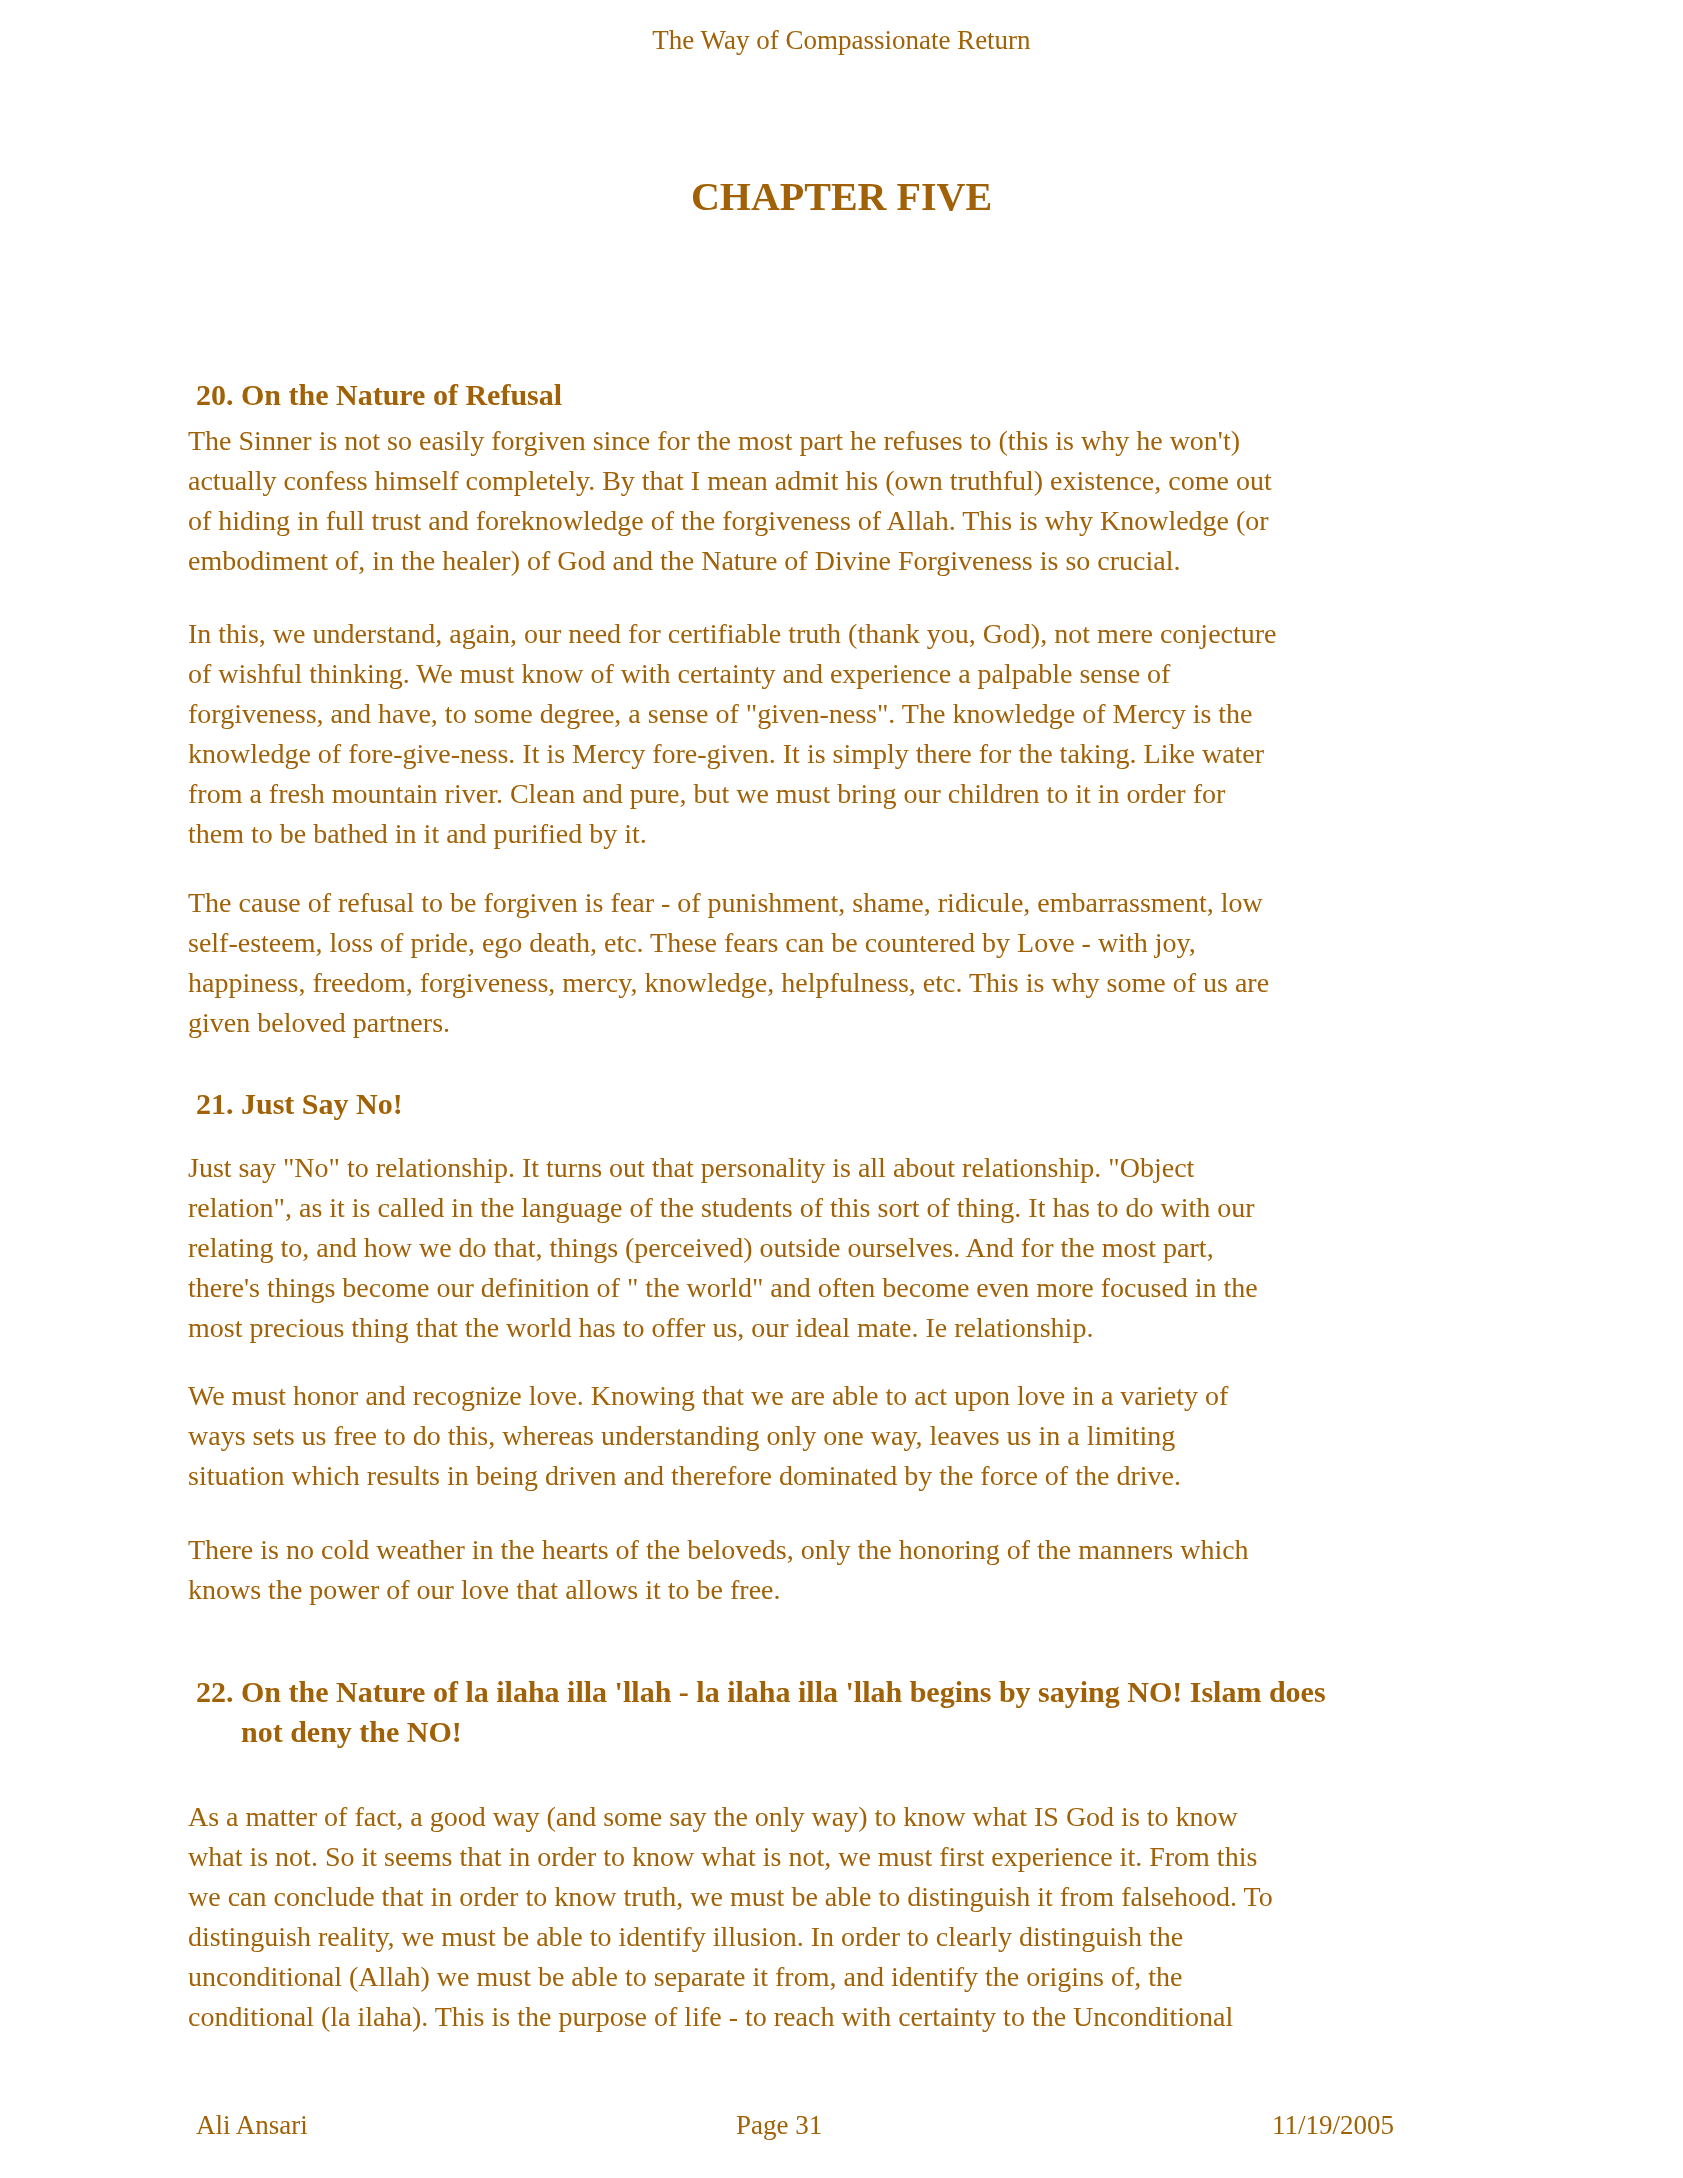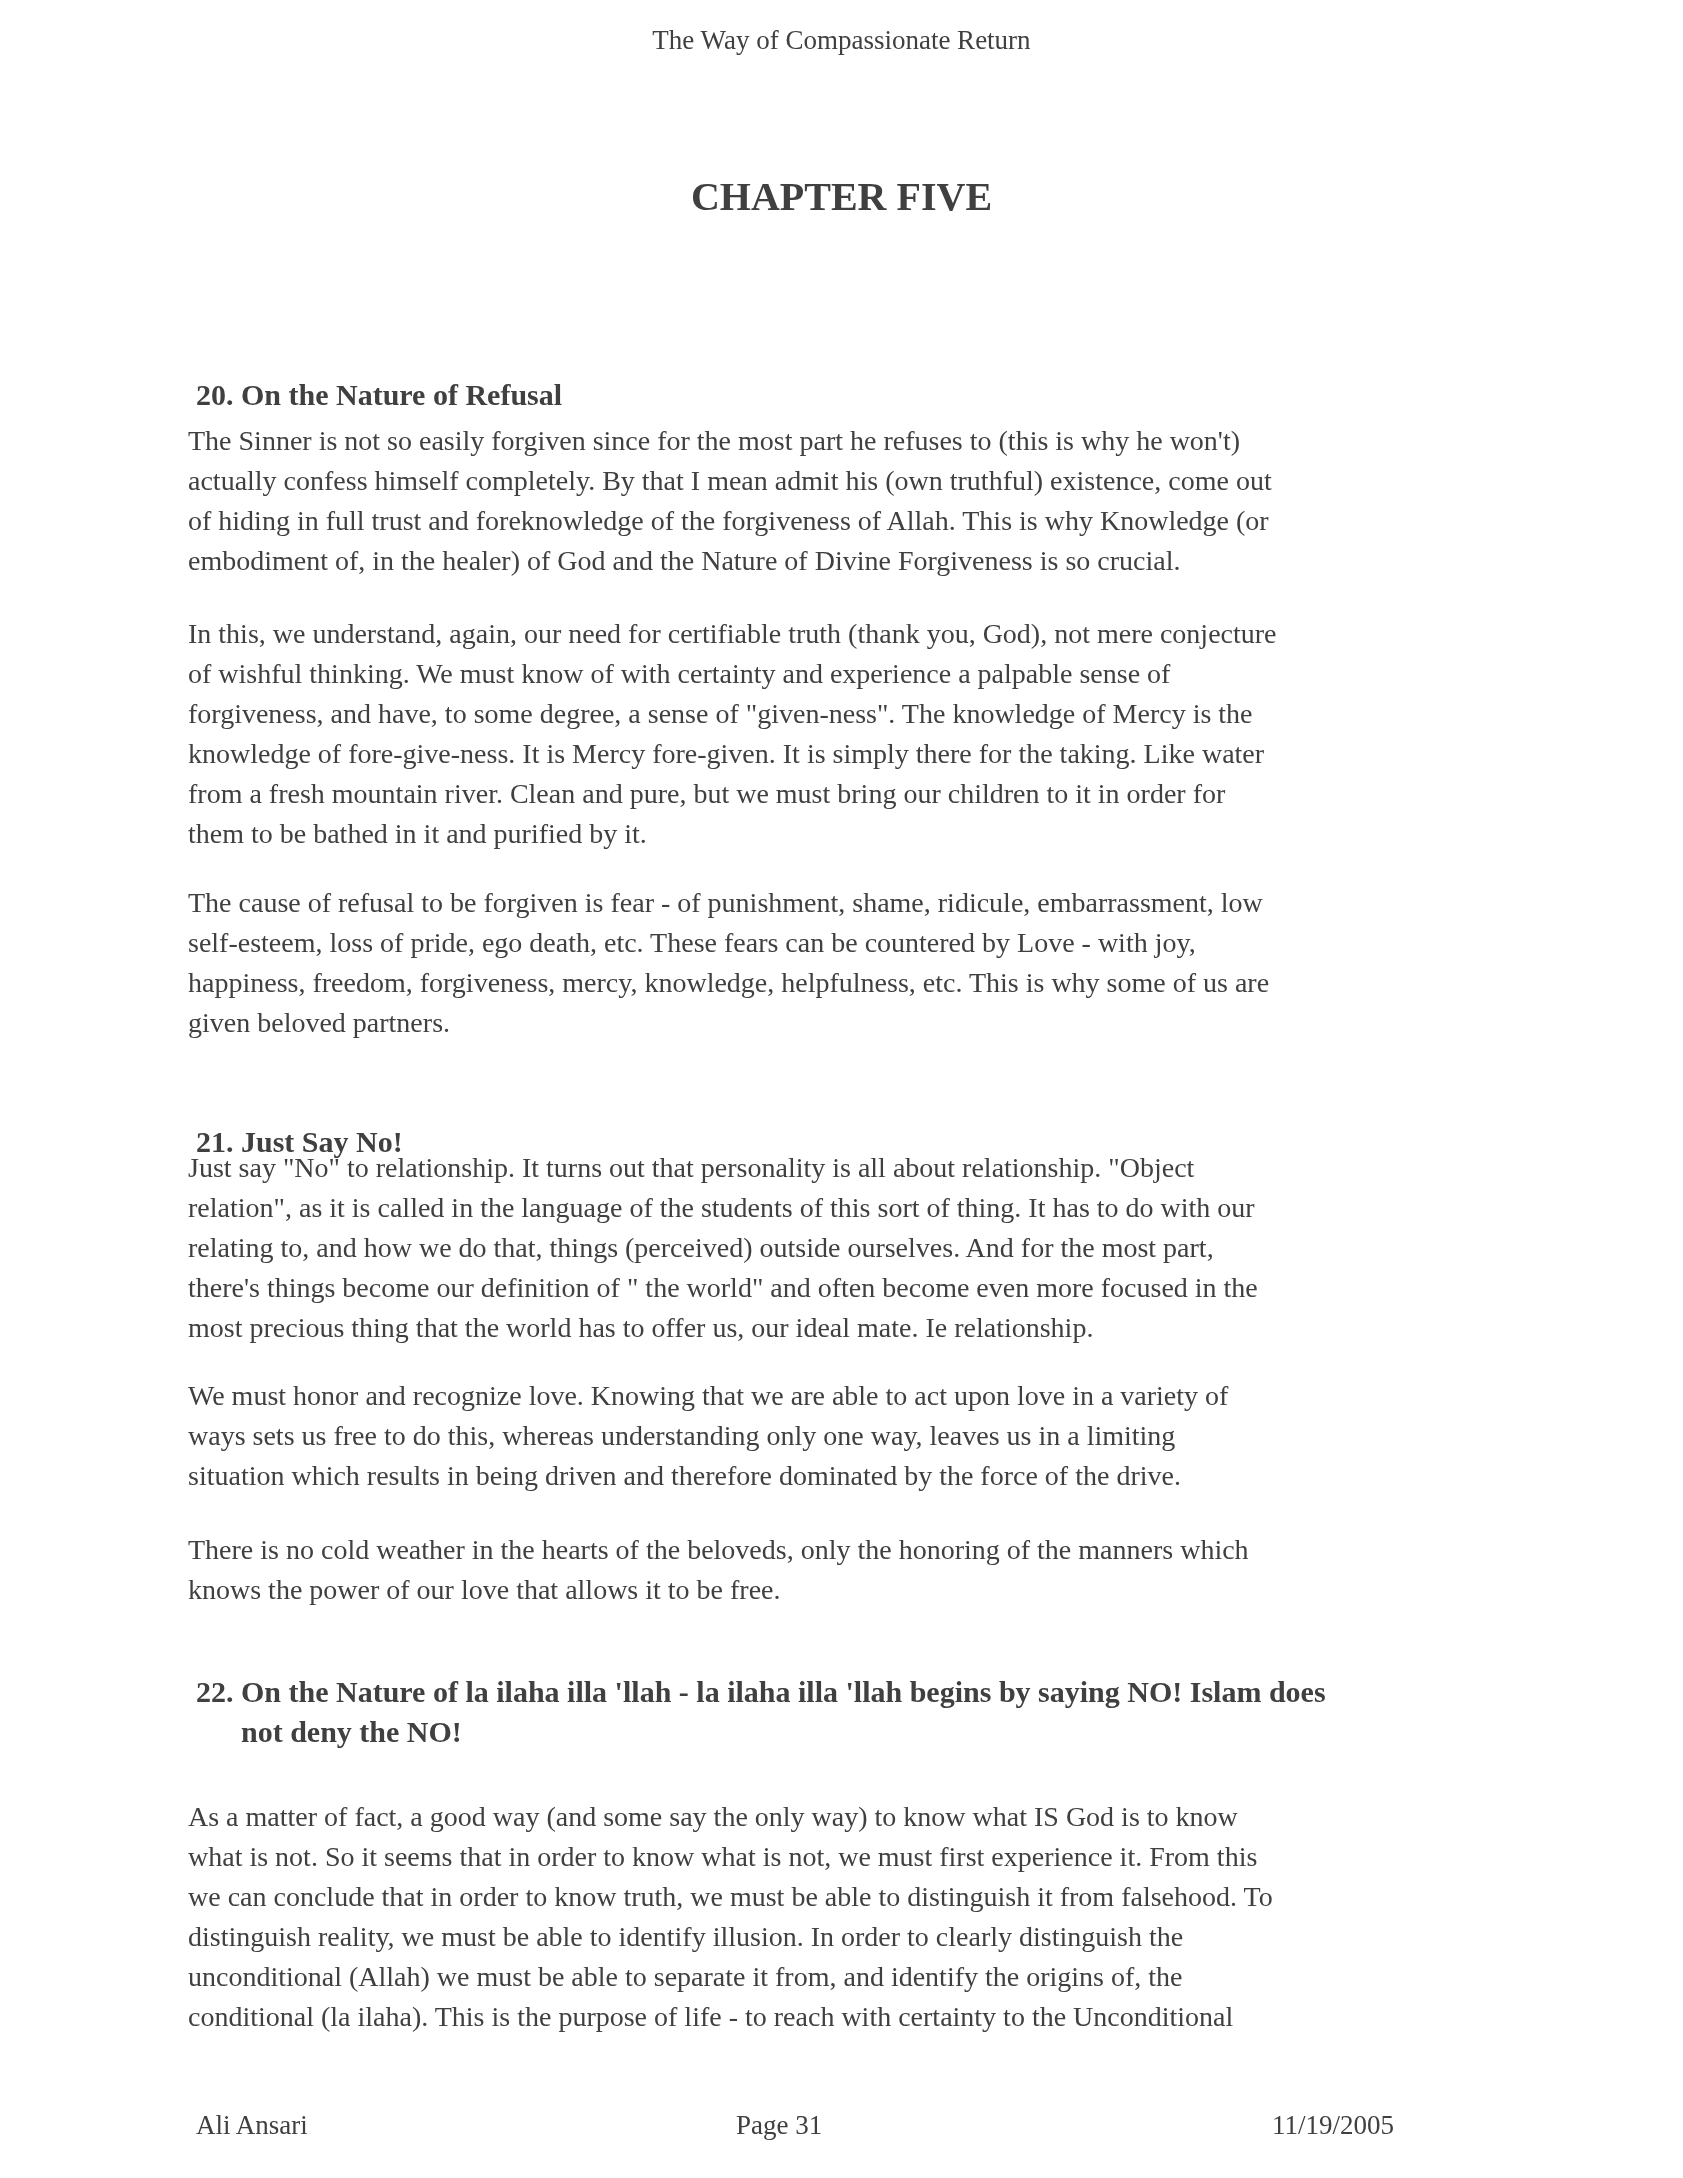--- a/index.html
+++ b/index.html
@@ -5,21 +5,21 @@
   html, body {
     margin: 0;
     padding: 0;
     background: #ffffff;
   }
   .page {
     position: relative;
     width: 1683px;
     height: 2178px;
     background: #ffffff;
-    color: #404040;
+    color: #a16207;
     font-family: "Liberation Serif", "DejaVu Serif", serif;
     overflow: hidden;
   }
   .running-header {
     position: absolute;
     top: 24px;
     left: 0;
     width: 1683px;
     text-align: center;
     font-size: 27px;
@@ -92,21 +92,21 @@
 happiness, freedom, forgiveness, mercy, knowledge, helpfulness, etc. This is why some of us are
 given beloved partners.</p>
 
   <p class="body-para" style="top:614px">In this, we understand, again, our need for certifiable truth (thank you, God), not mere conjecture
 of wishful thinking. We must know of with certainty and experience a palpable sense of
 forgiveness, and have, to some degree, a sense of "given-ness". The knowledge of Mercy is the
 knowledge of fore-give-ness. It is Mercy fore-given. It is simply there for the taking. Like water
 from a fresh mountain river. Clean and pure, but we must bring our children to it in order for
 them to be bathed in it and purified by it.</p>
 
-  <h2 class="section-heading" style="top:1122px">21. Just Say No!</h2>
+  <h2 class="section-heading" style="top:1084px">21. Just Say No!</h2>
 
   <p class="body-para" style="top:1148px">Just say "No" to relationship. It turns out that personality is all about relationship. "Object
 relation", as it is called in the language of the students of this sort of thing. It has to do with our
 relating to, and how we do that, things (perceived) outside ourselves. And for the most part,
 there's things become our definition of " the world" and often become even more focused in the
 most precious thing that the world has to offer us, our ideal mate. Ie relationship.</p>
 
   <p class="body-para" style="top:1376px">We must honor and recognize love. Knowing that we are able to act upon love in a variety of
 ways sets us free to do this, whereas understanding only one way, leaves us in a limiting
 situation which results in being driven and therefore dominated by the force of the drive.</p>

